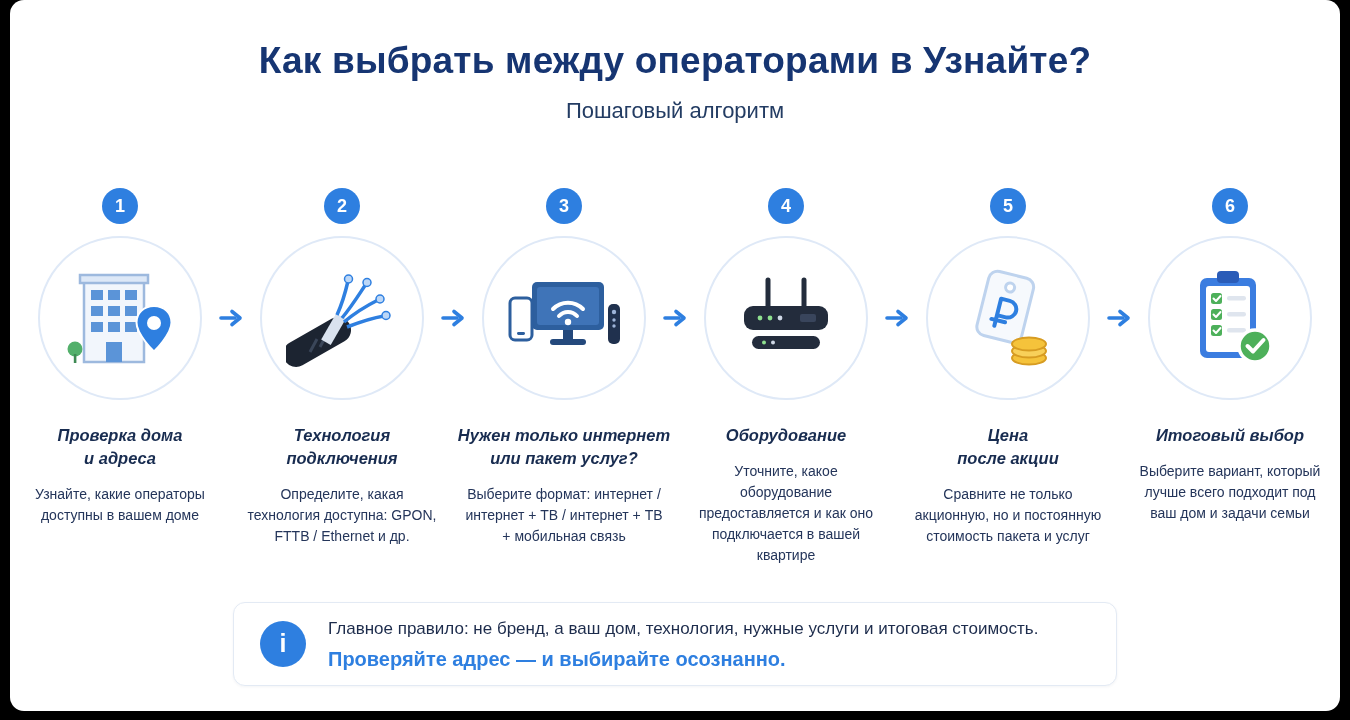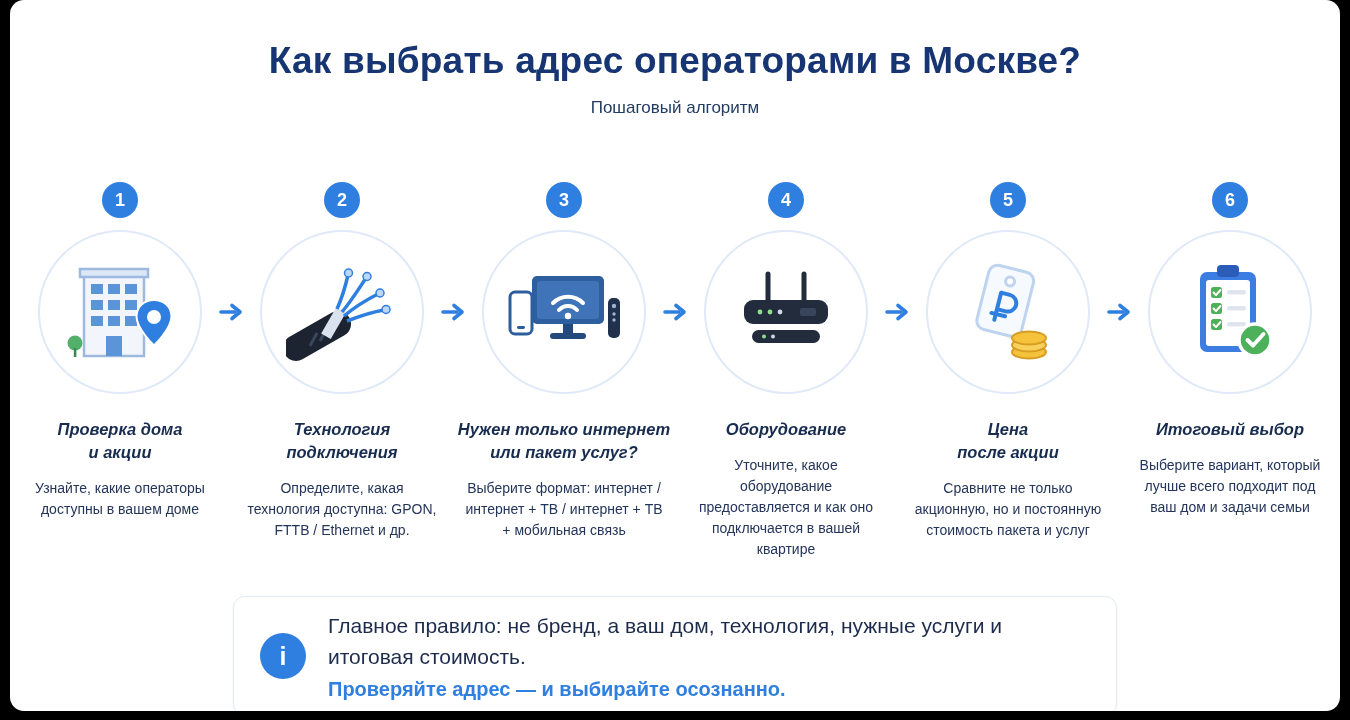--- a/index.html
+++ b/index.html
@@ -17,21 +17,21 @@
     border-radius:14px;
     overflow:hidden;
   }
   .title {
     margin-top:40px; text-align:center;
     font-size:37px; font-weight:700; color:#163572;
     letter-spacing:.2px;
   }
   .subtitle {
     margin-top:16px; text-align:center;
-    font-size:17px; color:#233c63;
+    font-size:22px; color:#233c63;
   }
   .steps {
     margin-top:64px;
     display:flex; justify-content:center; align-items:flex-start;
   }
   .step { width:198px; display:flex; flex-direction:column; align-items:center; }
   .badge {
     width:36px; height:36px; border-radius:50%;
     background:#2e7fe0; color:#fff;
     font-size:18px; font-weight:700;
@@ -61,29 +61,29 @@
     box-shadow:0 1px 3px rgba(20,40,80,.05);
     display:flex; align-items:center; gap:22px;
     padding:14px 26px;
   }
   .info-badge {
     flex:0 0 46px; width:46px; height:46px; border-radius:50%;
     background:#2e7fe0; color:#fff;
     display:flex; align-items:center; justify-content:center;
     font-size:25px; font-weight:700;
   }
-  .callout-line1 { font-size:21px; color:#1d2c4c; line-height:1.45; }
+  .callout-line1 { font-size:17px; color:#1d2c4c; line-height:1.45; }
   .callout-line2 { margin-top:6px; font-size:20px; font-weight:700; color:#2e7fe0; }
 </style>
 </head>
 <body>
 
 <div class="canvas">
 
-  <h1 class="title">Как выбрать адрес операторами в Москве?</h1>
+  <h1 class="title">Как выбрать между операторами в Узнайте?</h1>
   <div class="subtitle">Пошаговый алгоритм</div>
 
   <div class="steps">
 
     <div class="step">
       <div class="badge">1</div>
       <div class="icon-circle">
         <svg width="116" height="104" viewBox="0 0 116 104">
           <circle cx="13" cy="83" r="7.5" fill="#53b06b"></circle>
           <rect x="11.8" y="88" width="2.6" height="9" fill="#3f8a54"></rect>
@@ -98,21 +98,21 @@
           <rect x="29" y="56" width="12" height="10" fill="#5b94d8"></rect>
             <rect x="46" y="56" width="12" height="10" fill="#5b94d8"></rect>
             <rect x="63" y="56" width="12" height="10" fill="#5b94d8"></rect>
           <rect x="44" y="76" width="16" height="20" fill="#5b94d8"></rect>
           <path d="M92 40 c-10.5 0 -17.5 7.5 -17.5 16.5 c0 12 17.5 29 17.5 29 s17.5 -17 17.5 -29 c0 -9 -7 -16.5 -17.5 -16.5 z" fill="#2e7fe0" stroke="#fff" stroke-width="2"></path>
           <circle cx="92" cy="57" r="7" fill="#fff"></circle>
         </svg>
       </div>
       <div class="step-title">
         <span>Проверка дома</span>
-        <span>и акции</span>
+        <span>и адреса</span>
       </div>
       <div class="step-desc">Узнайте, какие операторы доступны в вашем доме</div>
     </div>
 
     <div class="arrow">
       <svg width="24" height="20" viewBox="0 0 24 20">
           <path d="M2 10 H16" stroke="#2e7fe0" stroke-width="3.6" stroke-linecap="round"></path>
           <path d="M13 3.5 L21 10 L13 16.5" stroke="#2e7fe0" stroke-width="3.6" fill="none" stroke-linecap="round" stroke-linejoin="round"></path>
         </svg>
     </div>

